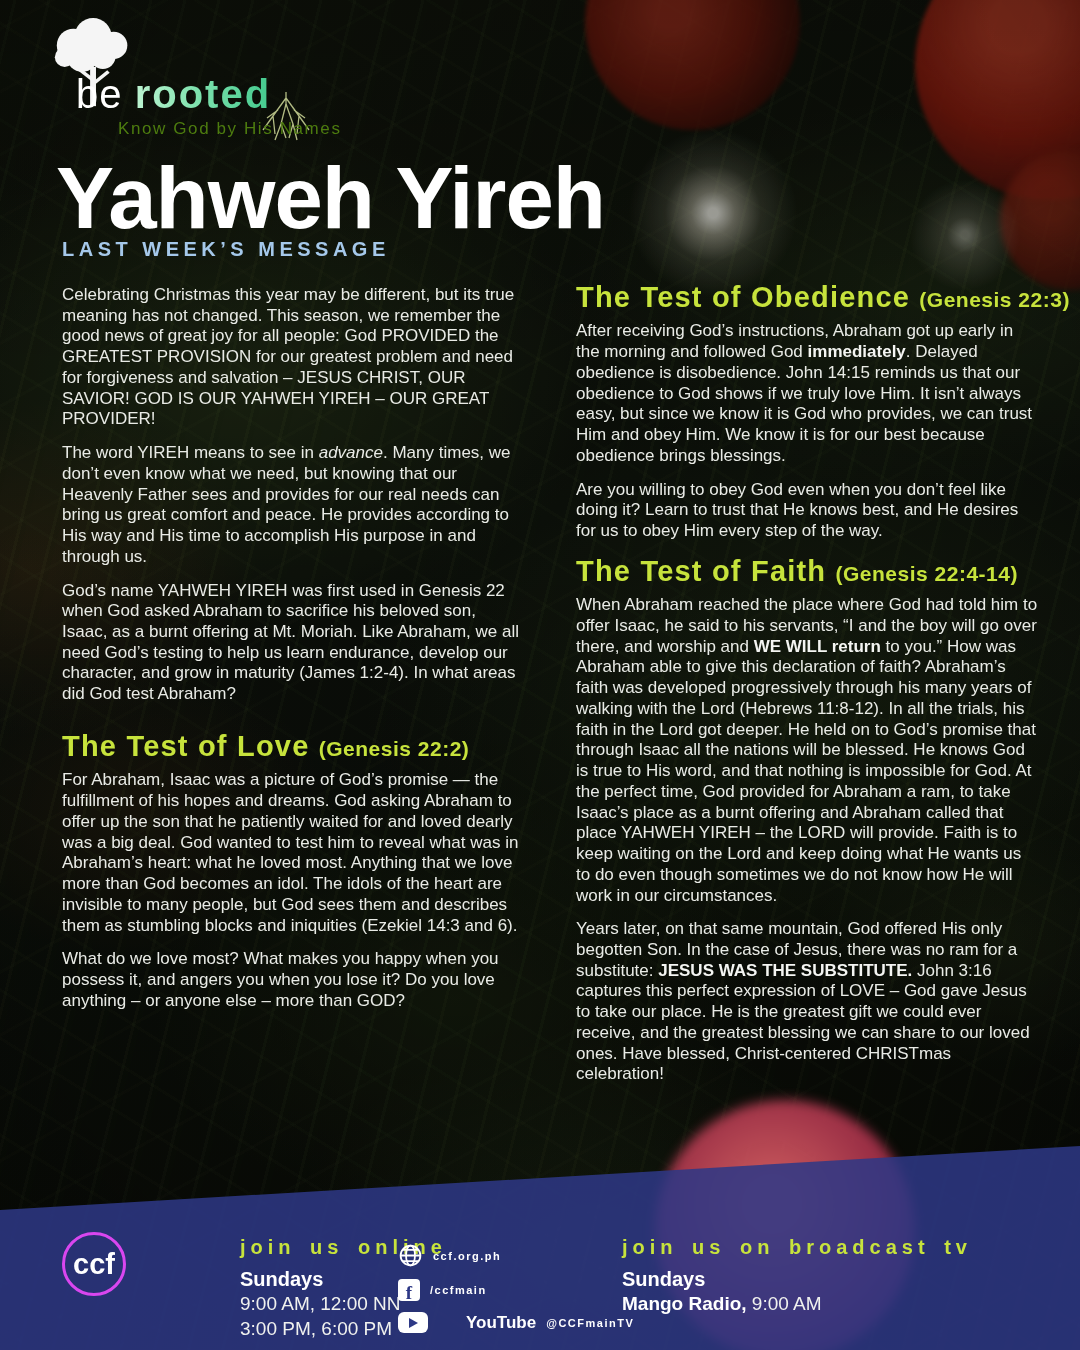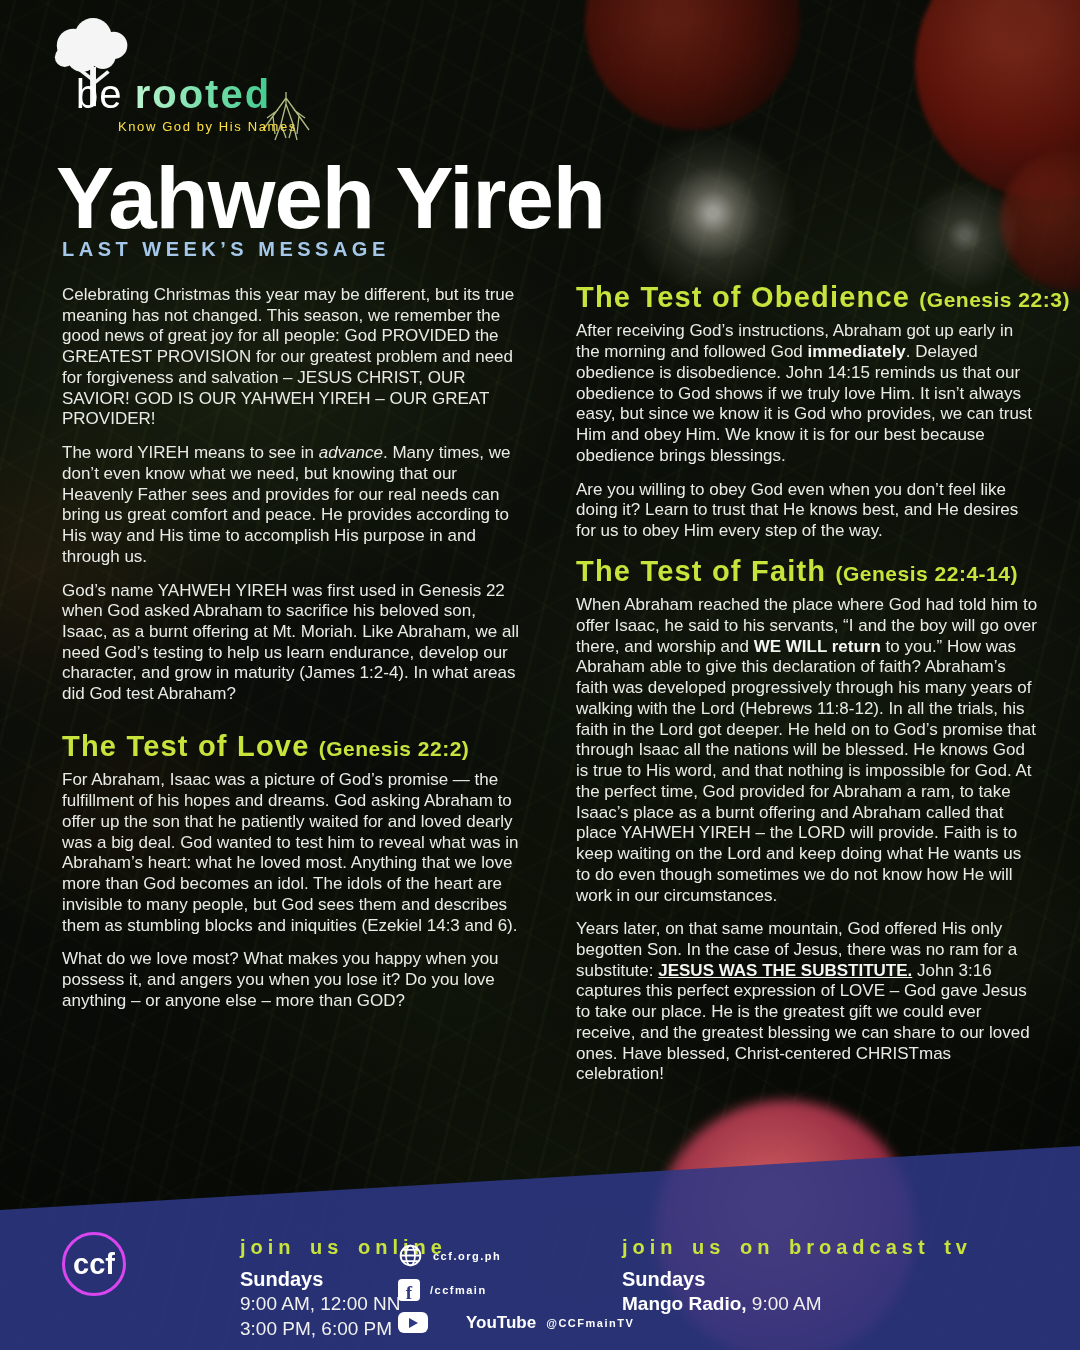--- a/index.html
+++ b/index.html
@@ -48,31 +48,31 @@
     background:radial-gradient(120% 120% at 50% 45%, transparent 42%, rgba(0,0,0,.5) 96%),
                linear-gradient(180deg, rgba(0,0,0,.18), rgba(0,0,0,0) 30%, rgba(0,0,0,.12) 85%); }
   
   .logo-tree { left:36px; top:16px; }
   .logo-roots { left:253px; top:90px; opacity:.9; }
   .logo-text { left:76px; top:72px; font-size:40px; letter-spacing:1px; white-space:nowrap; }
   .logo-be { font-weight:300; color:#ffffff; }
   .logo-rooted { font-weight:800; letter-spacing:2px;
     background:linear-gradient(90deg,#bdf4d1 0%,#7fe2ae 45%,#43ca8e 100%);
     -webkit-background-clip:text; background-clip:text; color:transparent; }
-  .logo-tagline { left:118px; top:119px; font-size:13px; letter-spacing:1.6px; color:#fde047; font-weight:500; }
+  .logo-tagline { left:118px; top:119px; font-size:17px; letter-spacing:1.6px; color:#4d7c0f; font-weight:500; }
   
   .page-title { left:56px; top:148px; font-size:87px; font-weight:800; letter-spacing:-1px; color:#ffffff; white-space:nowrap; }
   .page-subtitle { left:62px; top:238px; font-size:20px; font-weight:700; letter-spacing:4.5px; color:#a5c8ea; white-space:nowrap; }
   
   .col { width:462px; }
   .col-left  { left:62px;  top:285px; }
   .col-right { left:576px; top:282px; }
   p.body { font-size:17px; line-height:1.22; margin-bottom:13px; color:#e9ebe6; }
   p.body b { font-weight:700; color:#f4f5f2; }
-  .u { text-decoration:underline; }
+  .u { }
   .section-h { color:#c7e33c; font-weight:700; font-size:29px; letter-spacing:1.2px; line-height:1.05; margin-bottom:9px; white-space:nowrap; }
   .section-h .ref { font-size:21px; letter-spacing:.5px; }
   .mt-love { margin-top:26px; }
   .mt-faith { margin-top:14px; }
   
   .footer-band { left:0; top:1146px; width:1080px; height:204px;
     background:rgba(45,56,134,.86);
     clip-path:polygon(0 64px, 100% 0, 100% 100%, 0 100%); }
   .ccf-logo { left:62px; top:1232px; width:64px; height:64px; border:3px solid #d946ef; border-radius:50%;
     display:flex; align-items:center; justify-content:center;

